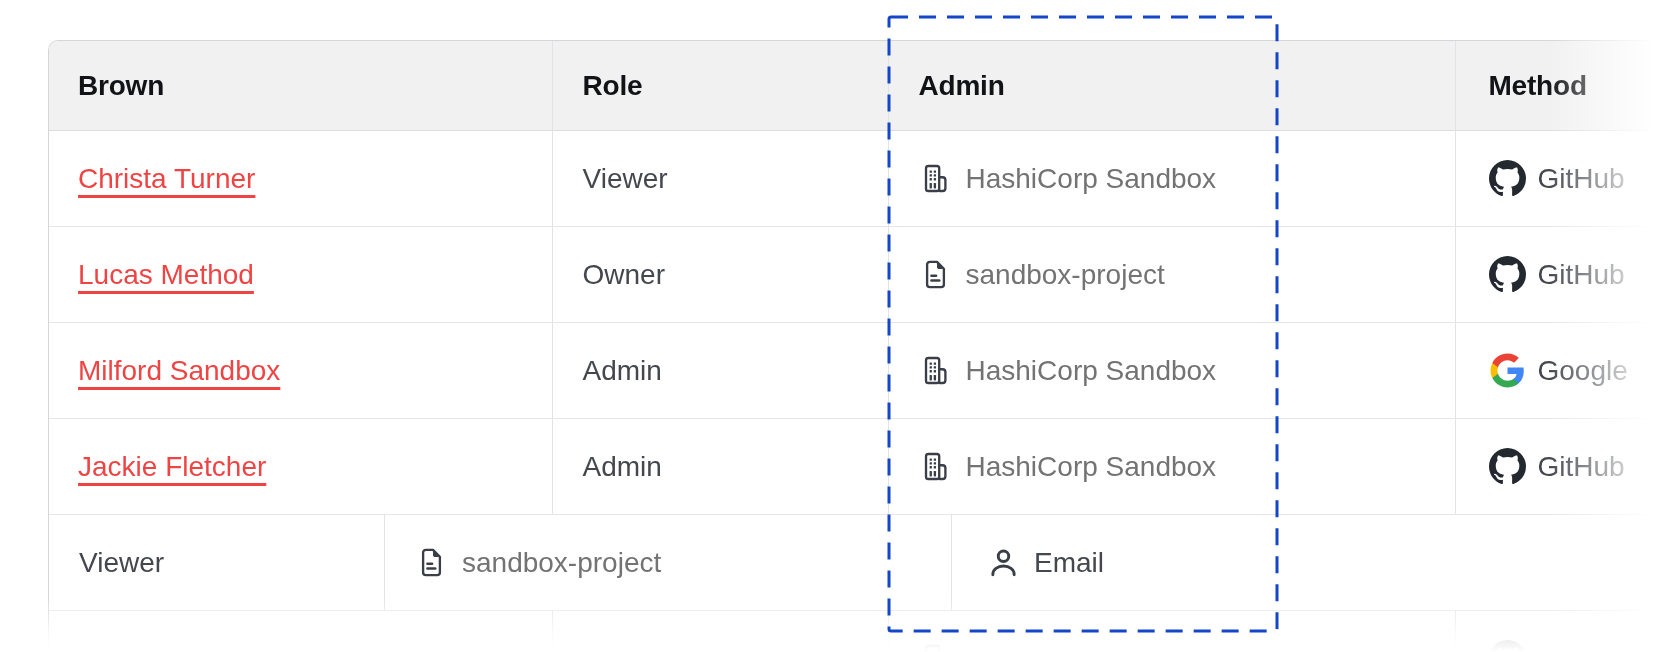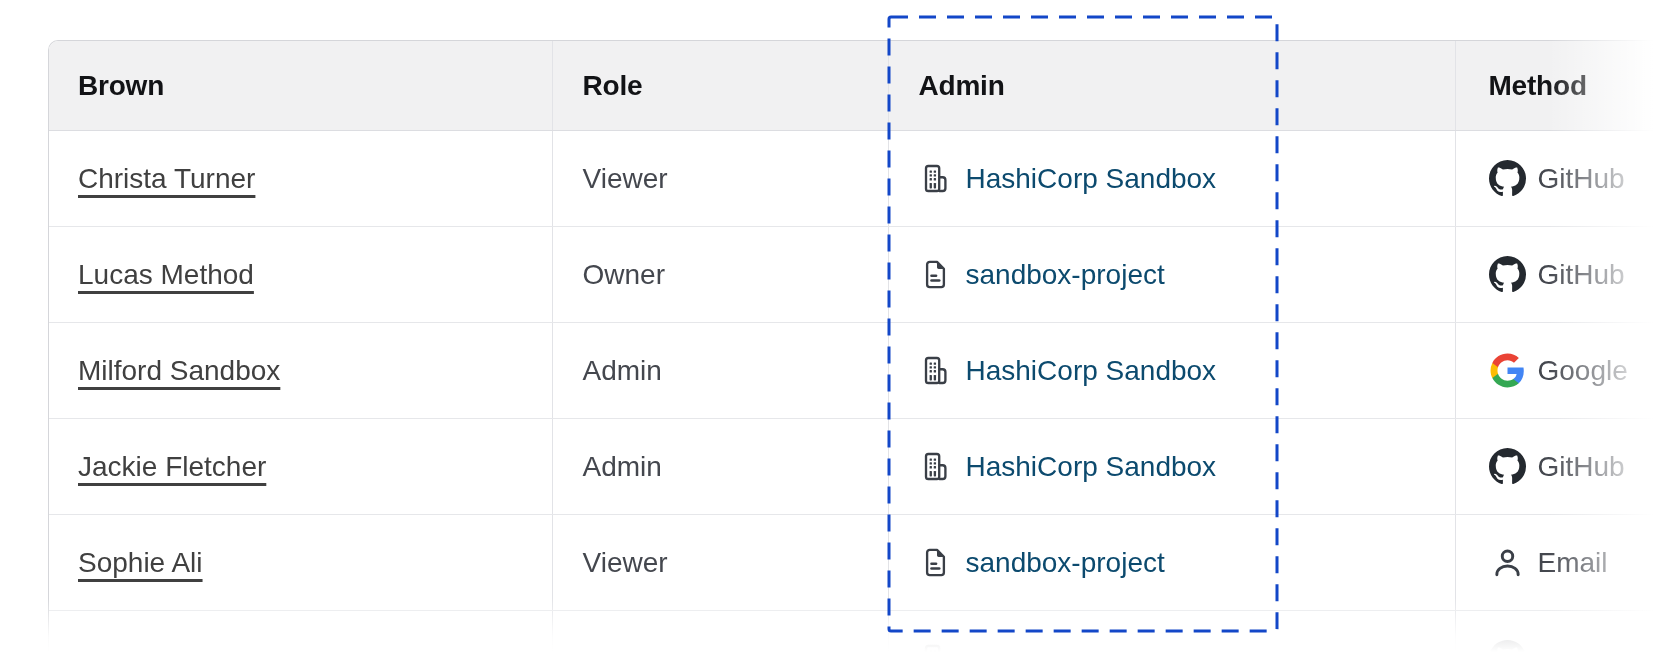--- a/index.html
+++ b/index.html
@@ -33,28 +33,28 @@
     gap:14px;white-space:nowrap;overflow:hidden;
   }
   .c-name{width:503.5px;flex:0 0 503.5px;padding-left:29px;}
   .c-role{width:336px;flex:0 0 336px;}
   .c-scope{width:567px;flex:0 0 567px;}
   .c-method{flex:1 1 auto;border-right:none;padding-left:33px;gap:12px;}
   .t-head .t-cell{
     font-weight:700;color:#121316;font-size:28px;letter-spacing:-0.2px;
   }
   a.name-link{
-    color:#404040;
+    color:#ef4444;
     text-decoration:underline;
     text-decoration-thickness:2.5px;
     text-underline-offset:7px;
     cursor:pointer;
     text-align:center;
   }
-  .scope-text{color:#0c4a6e;}
+  .scope-text{color:#737373;}
   .method-text{color:#44474e;}
   .icon{display:inline-flex;align-items:center;justify-content:center;flex:0 0 auto;}
   .icon svg{display:block;}
   .scope-icon{width:33px;height:33px;}
   .method-icon{width:37px;height:37px;}
   
   .right-fade{
     position:absolute;left:1548px;top:0;width:124px;height:652px;
     background:linear-gradient(to right, rgba(255,255,255,0), #ffffff 85%);
     pointer-events:none;z-index:5;
@@ -214,23 +214,20 @@
       <span class="icon method-icon">
           <svg viewBox="0 0 16 16" width="100%" height="100%">
             <path fill="#24292f" d="M8 0C3.58 0 0 3.58 0 8c0 3.54 2.29 6.53 5.47 7.59.4.07.55-.17.55-.38 0-.19-.01-.82-.01-1.49-2.01.37-2.53-.49-2.69-.94-.09-.23-.48-.94-.82-1.13-.28-.15-.68-.52-.01-.53.63-.01 1.08.58 1.23.82.72 1.21 1.87.87 2.33.66.07-.52.28-.87.51-1.07-1.78-.2-3.64-.89-3.64-3.95 0-.87.31-1.59.82-2.15-.08-.2-.36-1.02.08-2.12 0 0 .67-.21 2.2.82.64-.18 1.32-.27 2-.27s1.36.09 2 .27c1.53-1.04 2.2-.82 2.2-.82.44 1.1.16 1.92.08 2.12.51.56.82 1.27.82 2.15 0 3.07-1.87 3.75-3.65 3.95.29.25.54.73.54 1.48 0 1.07-.01 1.93-.01 2.2 0 .21.15.46.55.38A8.01 8.01 0 0 0 16 8c0-4.42-3.58-8-8-8z"></path>
           </svg>
         </span>
       <span class="method-text">GitHub</span>
     </div>
   </div>
 
   <div class="t-row t-body-row">
-    <div class="t-cell c-name">
-      <a class="name-link">Sophie Ali</a>
-    </div>
     <div class="t-cell c-role">
         <span>Viewer</span>
       </div>
     <div class="t-cell c-scope">
       <span class="icon scope-icon">
           <svg viewBox="0 0 24 24" width="100%" height="100%" fill="none">
             <path d="M5.9 4.7c0-1.05.85-1.9 1.9-1.9h5.3l5 5v11.5c0 1.05-.85 1.9-1.9 1.9H7.8c-1.05 0-1.9-.85-1.9-1.9z" stroke="#3a3f47" stroke-width="1.7" stroke-linejoin="round"></path>
             <path d="M13.1 2.9v3.9c0 .66.54 1.2 1.2 1.2h3.8z" fill="#3a3f47"></path>
             <path d="M9.1 12.9h3.3" stroke="#3a3f47" stroke-width="1.9" stroke-linecap="round"></path>
             <path d="M9.1 16.4h5.6" stroke="#3a3f47" stroke-width="1.9" stroke-linecap="round"></path>

